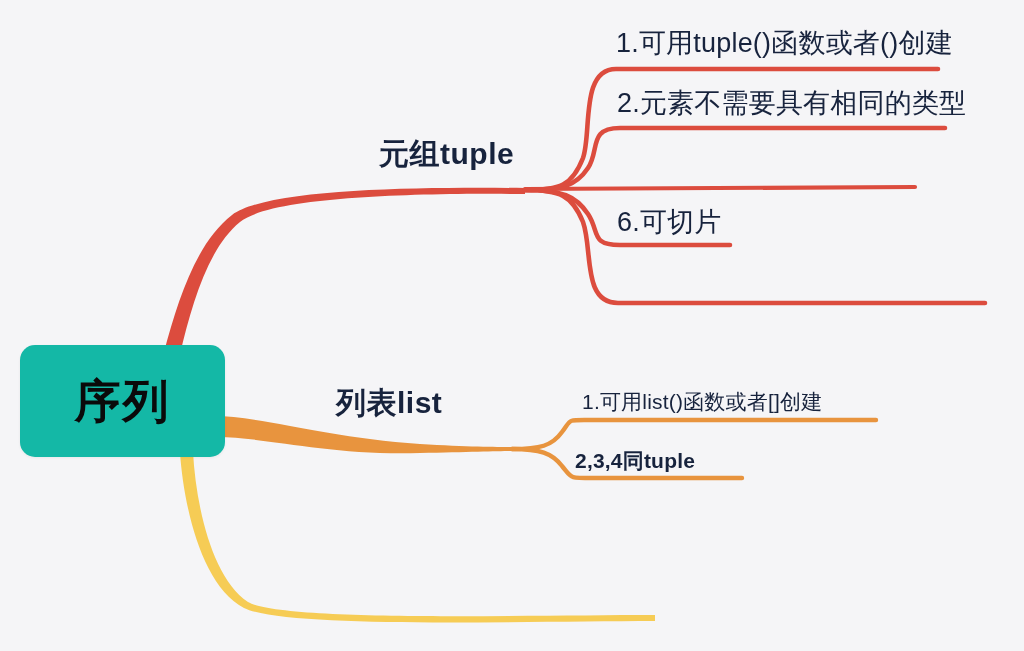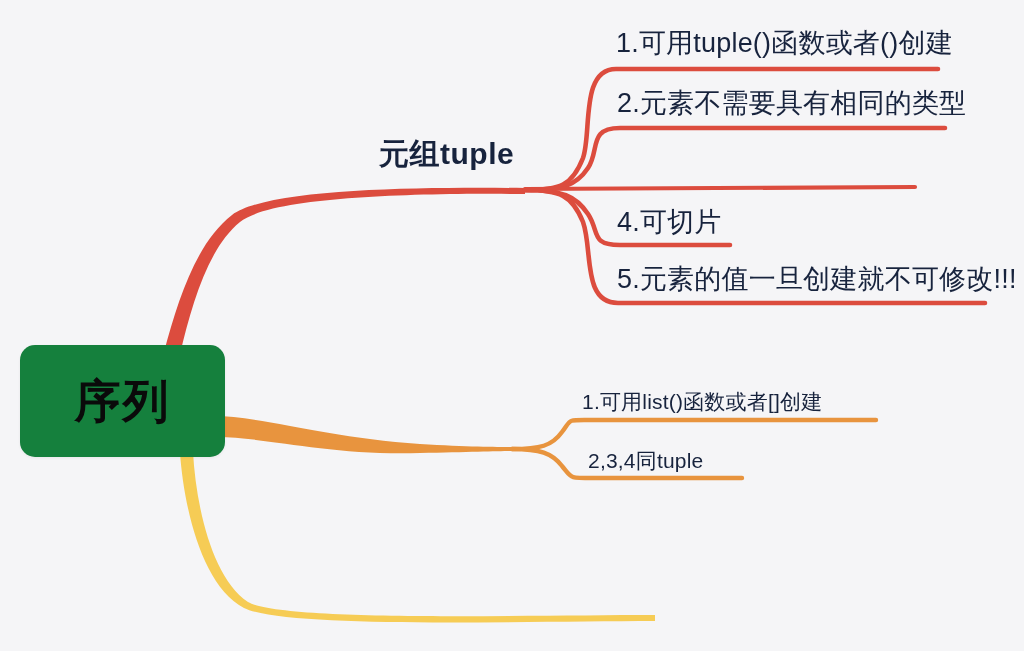--- a/index.html
+++ b/index.html
@@ -128,27 +128,27 @@
              L 742,478" fill="none" stroke="#e8943e" stroke-width="4.4" stroke-linecap="round"></path>
 
     <path d="M 193,452
              C 196,506 212,578 248,602
              C 284,622 520,615 655,615
              L 655,621
              C 520,621 286,629 244,608
              C 202,586 184,508 180,453 Z" fill="#f6cc55"></path>
   </svg>
 
-  <div id="root-node" style="background: #15803d;">
+  <div id="root-node" style="background: #14b8a6;">
     <span id="root-label" style="color: rgb(10, 10, 10);">序列</span>
   </div>
 
   <div class="node-text branch-title" id="branch-title-0">元组tuple</div>
+  <div class="node-text branch-title" id="branch-title-1">列表list</div>
 
   <div class="node-text leaf-text" style="left:616px; top:30px;">1.可用tuple()函数或者()创建</div>
   <div class="node-text leaf-text" style="left:617px; top:90px;">2.元素不需要具有相同的类型</div>
-  <div class="node-text leaf-text" style="left:617px; top:209px;">4.可切片</div>
-  <div class="node-text leaf-text" style="left:617px; top:266px;">5.元素的值一旦创建就不可修改!!!</div>
+  <div class="node-text leaf-text" style="left:617px; top:209px;">6.可切片</div>
 
   <div class="node-text leaf-text small" style="left:582px; top:381px;">1.可用list()函数或者[]创建</div>
-  <div class="node-text leaf-text small" style="left:588px; top:440px;">2,3,4同tuple</div>
+  <div class="node-text leaf-text small" style="left:575px; top:440px;font-weight:bold;">2,3,4同tuple</div>
 
 </div>
 
 </body></html>

